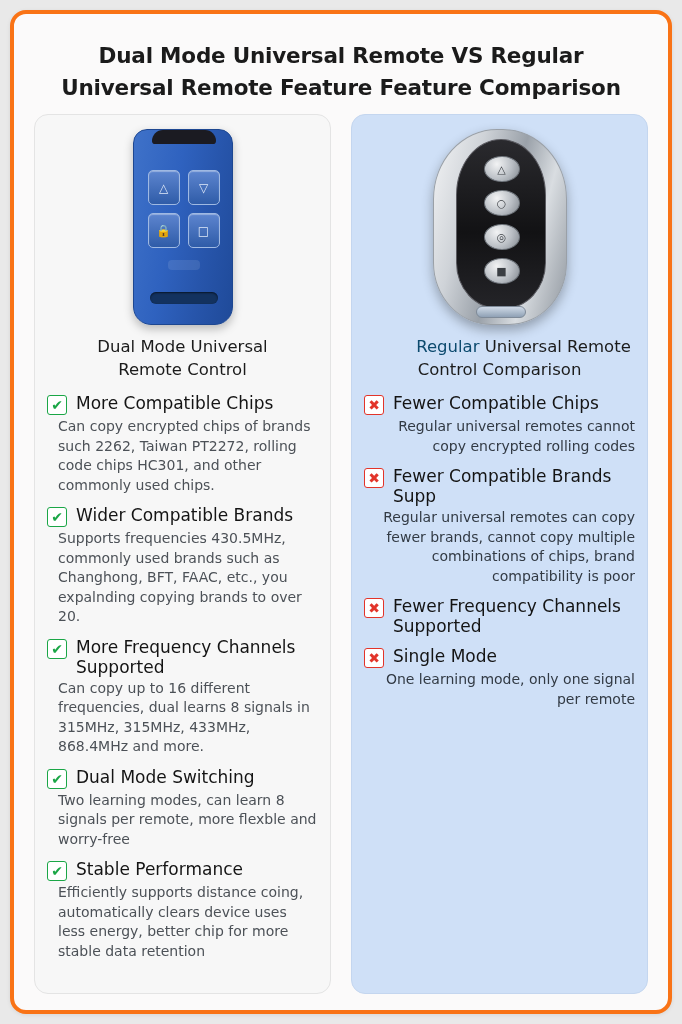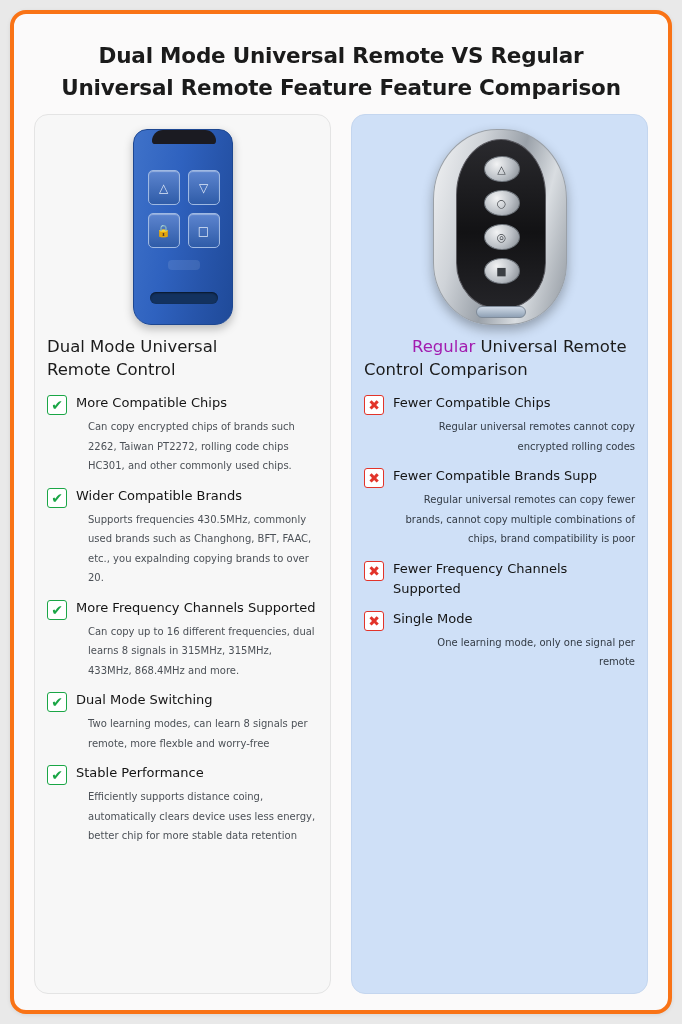--- a/index.html
+++ b/index.html
@@ -144,56 +144,56 @@
   .remote-silver .b4 { top: 118px; }
   .remote-silver .base {
     position: absolute; bottom: 6px; left: 42px;
     width: 50px; height: 12px;
     border-radius: 8px;
     background: linear-gradient(180deg,#cfd9e6,#8fa1b5);
     border: 1px solid #7e8a98;
   }
 
   .col-heading {
-    text-align: left;
+    text-align: center;
     font-size: 16.5px;
     line-height: 23px;
     color: #1b1b1b;
     margin: 2px 0 12px 0;
   }
-  .hl-red { color: #a21caf; margin-left: 48px; }
+  .hl-red { color: #0c4a6e; margin-left: 48px; }
 
   .feature { margin-bottom: 10px; }
   .feature-head {
     display: flex;
     align-items: flex-start;
     gap: 9px;
   }
   .mark {
     flex: 0 0 auto;
     width: 20px; height: 20px;
     border-radius: 3px;
     display: flex; align-items: center; justify-content: center;
     font-size: 14px; font-weight: bold;
     margin-top: 2px;
     background: #fff;
   }
   .mark.check { border: 1.5px solid #1aa646; color: #1aa646; }
   .mark.cross { border: 1.5px solid #e2342a; color: #e2342a; }
   .feature-title {
-    font-size: 13px;
+    font-size: 17px;
     line-height: 20px;
     color: #141414;
     font-weight: 500;
   }
   .feature-desc {
-    font-size: 10px;
+    font-size: 14px;
     line-height: 19.5px;
     color: #4c5157;
-    margin: 2px 0 0 41px;
+    margin: 2px 0 0 11px;
   }
   .col-right .feature-desc { color: #323a44; text-align: right; }
 </style>
 </head>
 <body>
 
 <div class="page">
   <div class="card">
 
     <div class="title">Dual Mode Universal Remote VS Regular Universal Remote Feature Feature Comparison</div>

